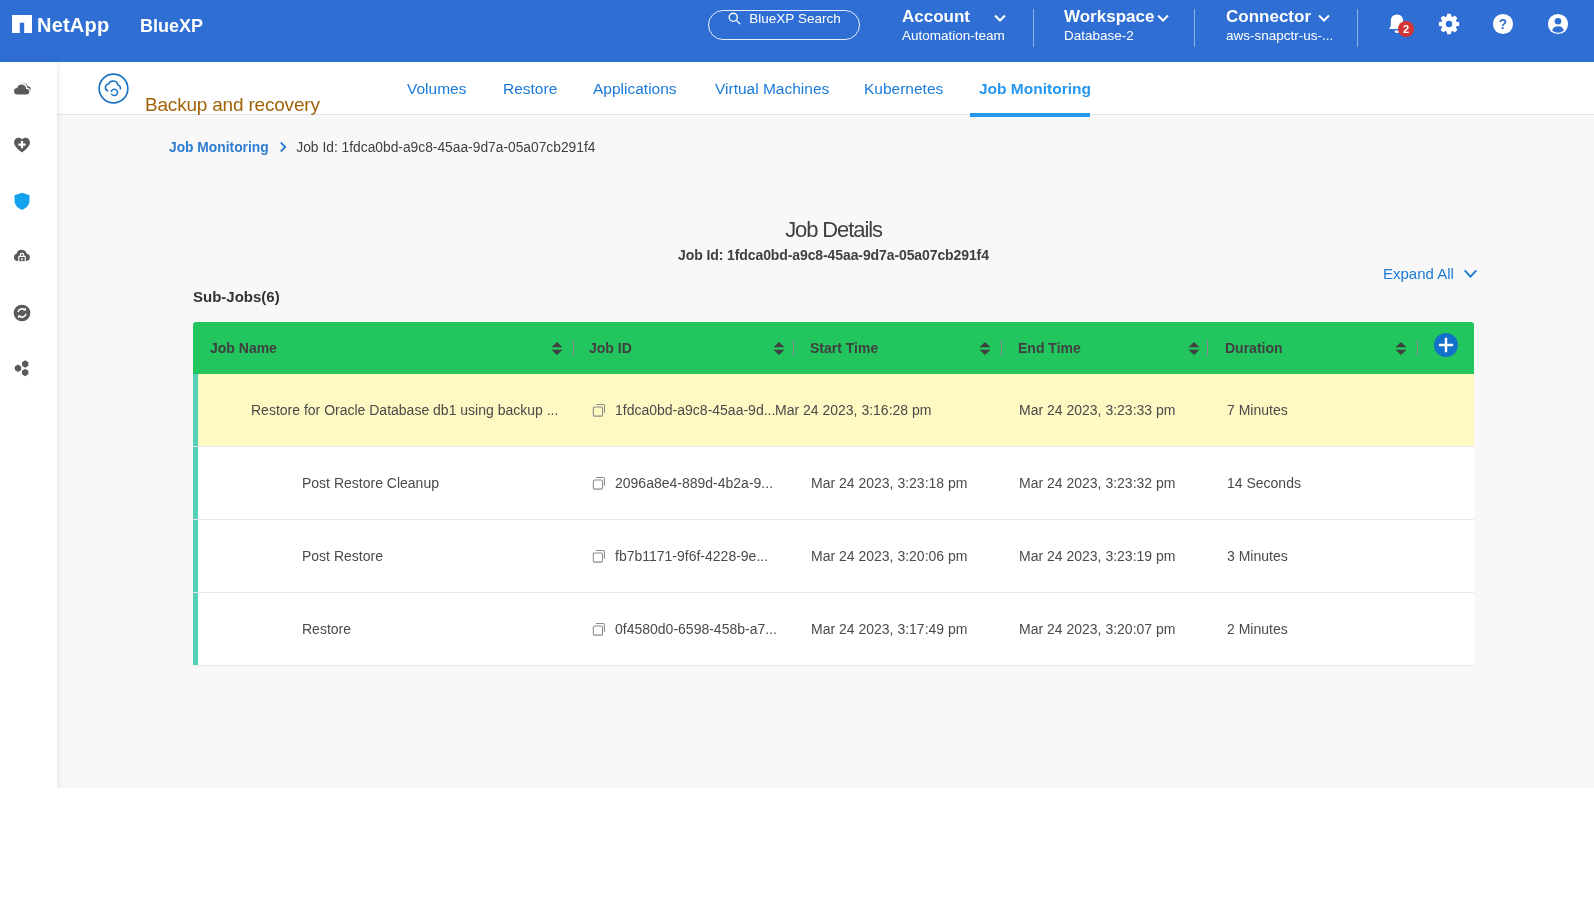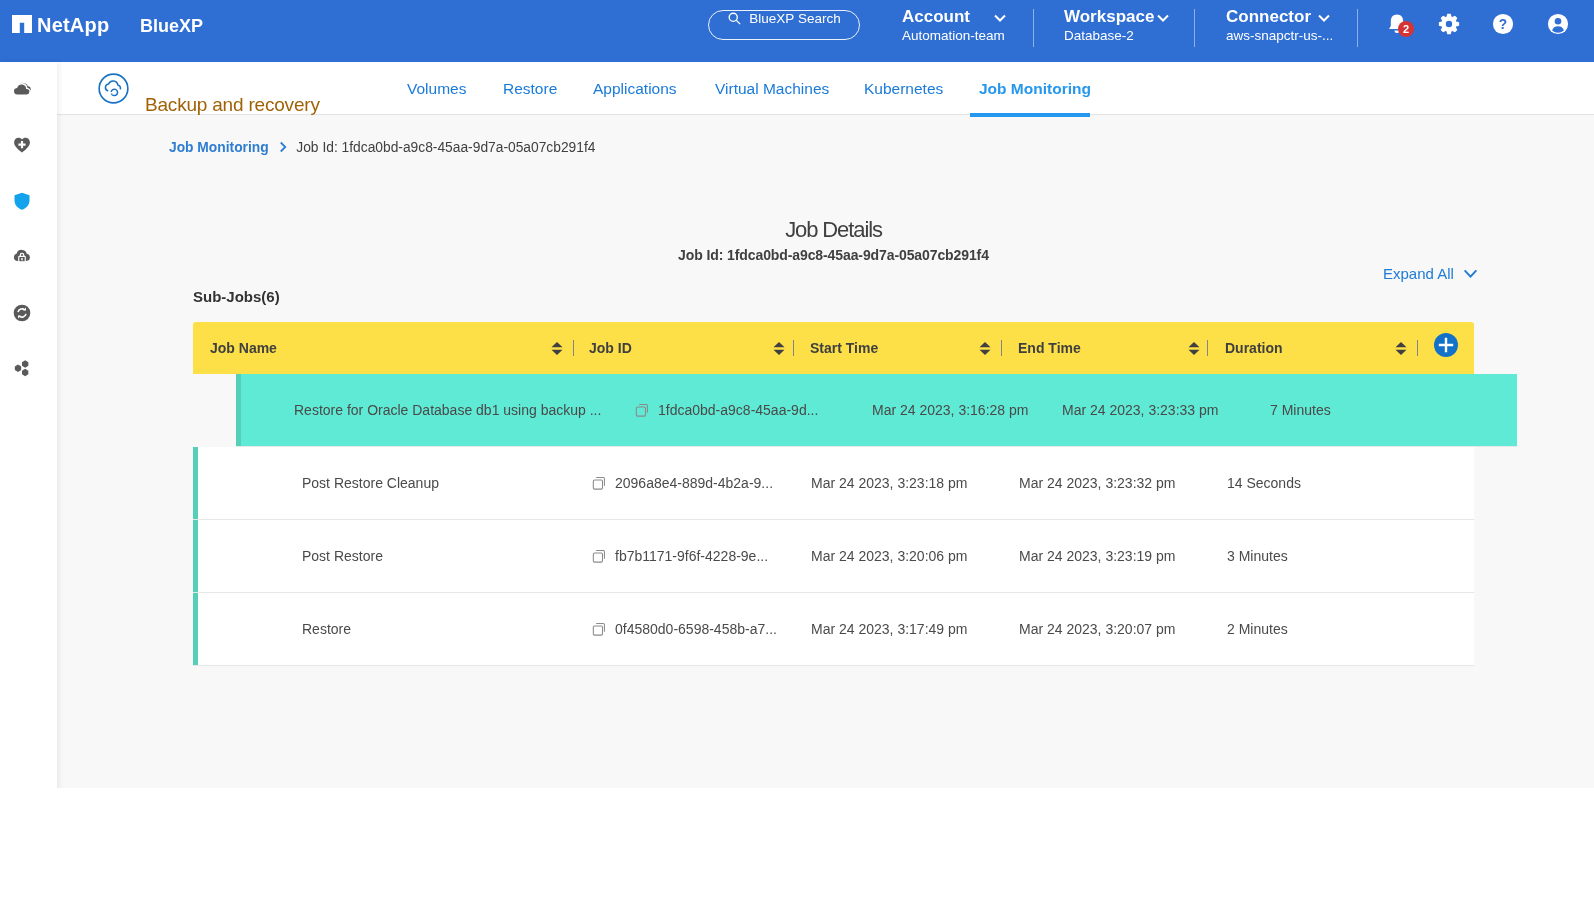--- a/index.html
+++ b/index.html
@@ -33,26 +33,26 @@
   
   .crumb { position:absolute; left:169px; top:140px; font-size:13.8px; color:#404040; }
   .crumb a { color:#2e7dd1; font-weight:bold; text-decoration:none; }
   .title { position:absolute; left:193px; top:206px; width:1281px; text-align:center; font-size:22px; color:#404040; letter-spacing:-1.1px;margin-top:11px; }
   .subtitle { position:absolute; left:193px; top:247px; width:1281px; text-align:center; font-size:14px; font-weight:bold; color:#404040; letter-spacing:-0.1px; }
   .expandall { position:absolute; left:1383px; top:265px; font-size:15px; color:#1e7bd6; }
   .subjobs { position:absolute; left:193px; top:288px; font-size:15px; font-weight:bold; color:#333; }
 
   
   .table { position:absolute; left:193px; top:322px; width:1281px; }
-  .thead { position:relative; width:1281px; height:52px; background:#fde047; border-radius:3px 3px 0 0; }
+  .thead { position:relative; width:1281px; height:52px; background:#22c55e; border-radius:3px 3px 0 0; }
   .th { position:absolute; top:0; height:52px; line-height:52px; font-size:14px; font-weight:bold; color:#404040; white-space:nowrap; }
   .th-div { position:absolute; top:18px; width:1px; height:16px; background:#858585; }
   .sorticon { position:absolute; top:20px; }
   .row { position:relative; width:1281px; height:73px; background:#fff; border-bottom:1px solid #e7e7e7; }
-  .row.first { background:#5eead4;margin-left:43px; }
+  .row.first { background:#fef9c3; }
   .row::before { content:""; position:absolute; left:0; top:0; width:5px; height:100%; background:#55cfb7; }
   .cell { position:absolute; top:0; height:72px; line-height:72px; font-size:14px; color:#4a4a4a; white-space:nowrap; }
   .copyic { position:absolute; top:29px; }
   .plusbtn { position:absolute; left:1241px; top:11px; width:24px; height:24px; border-radius:50%; background:#1271c9; }
 
   
   .chat { position:absolute; left:1541px; top:852px; width:48px; height:48px; border-radius:50%; background:#0d2b52; display:flex; align-items:center; justify-content:center; }
 </style>
 </head>
 <body>
@@ -232,21 +232,21 @@
       </div>
     </div>
 
     <div class="row first">
       <div class="cell" style="left:58px;">Restore for Oracle Database db1 using backup ...</div>
       <svg class="copyic" style="left:399px;" width="14" height="14" viewBox="0 0 16 16" fill="none" stroke="#8a8a8a" stroke-width="1.2">
           <rect x="1.5" y="4.5" width="10.5" height="10.5" rx="1.5"></rect>
           <path d="M4.8 1.8 h8.2 a1.2 1.2 0 0 1 1.2 1.2 v8.2"></path>
         </svg>
       <div class="cell" style="left:422px;">1fdca0bd-a9c8-45aa-9d...</div>
-      <div class="cell" style="left:636px;">Mar 24 2023, 3:16:28 pm</div>
+      <div class="cell" style="left:582px;">Mar 24 2023, 3:16:28 pm</div>
       <div class="cell" style="left:826px;">Mar 24 2023, 3:23:33 pm</div>
       <div class="cell" style="left:1034px;">7 Minutes</div>
     </div>
     <div class="row">
       <div class="cell" style="left:109px;">Post Restore Cleanup</div>
       <svg class="copyic" style="left:399px;" width="14" height="14" viewBox="0 0 16 16" fill="none" stroke="#8a8a8a" stroke-width="1.2">
           <rect x="1.5" y="4.5" width="10.5" height="10.5" rx="1.5"></rect>
           <path d="M4.8 1.8 h8.2 a1.2 1.2 0 0 1 1.2 1.2 v8.2"></path>
         </svg>
       <div class="cell" style="left:422px;">2096a8e4-889d-4b2a-9...</div>

